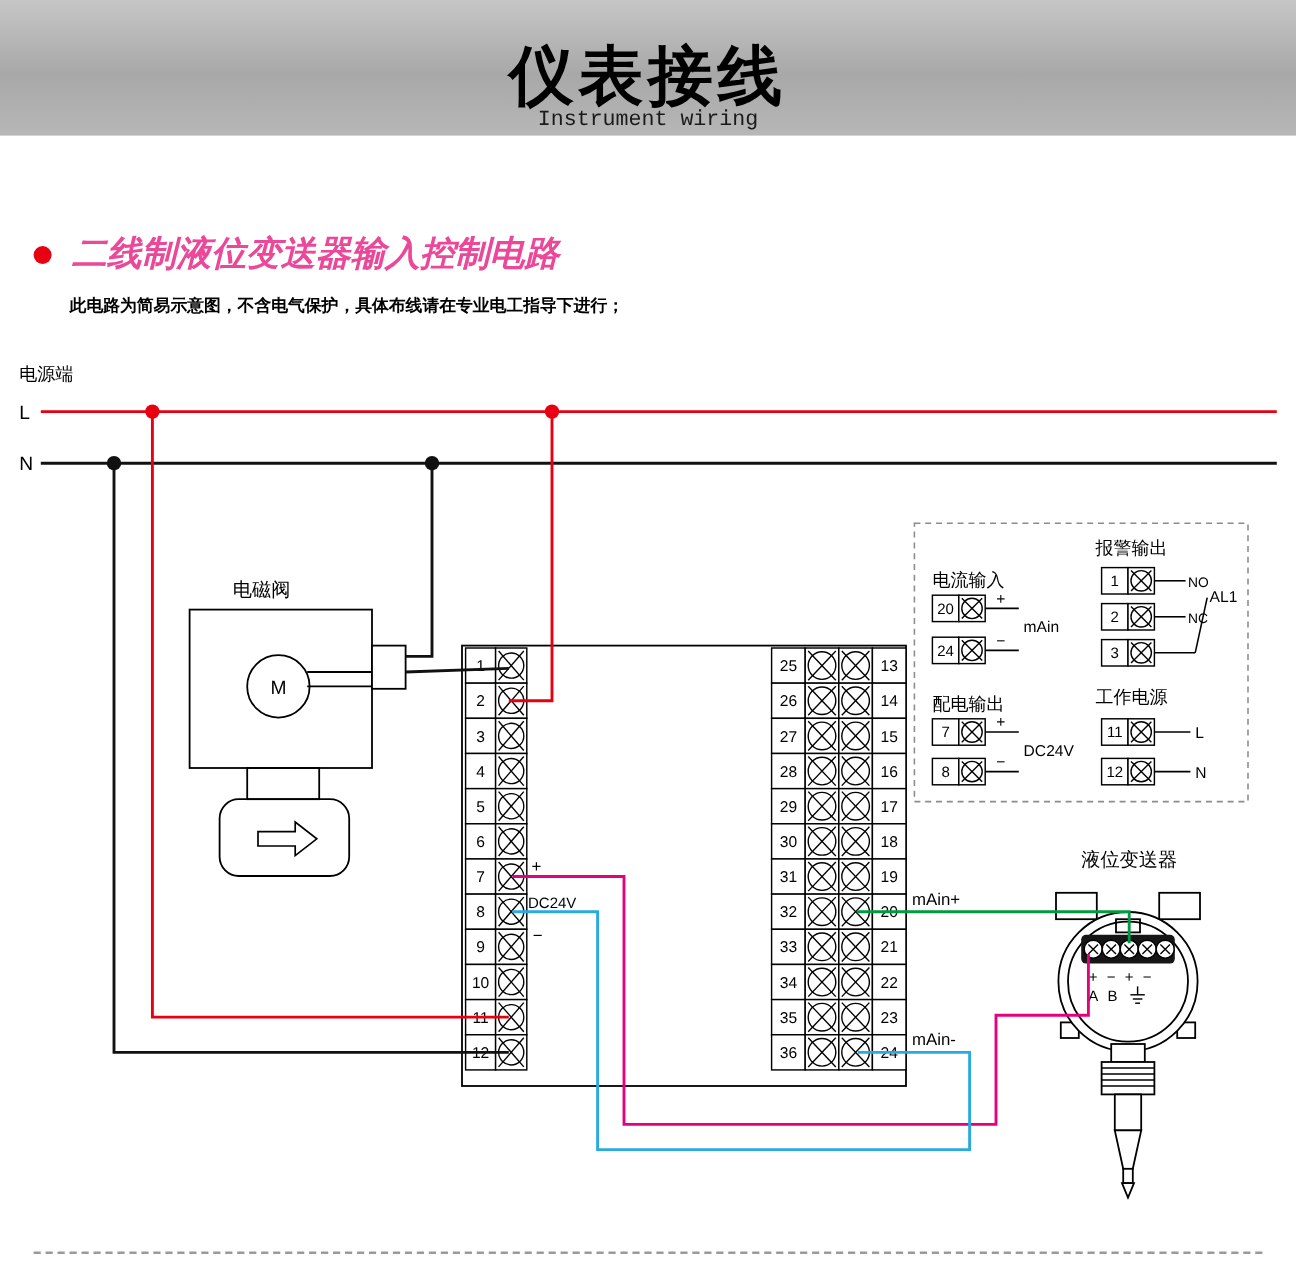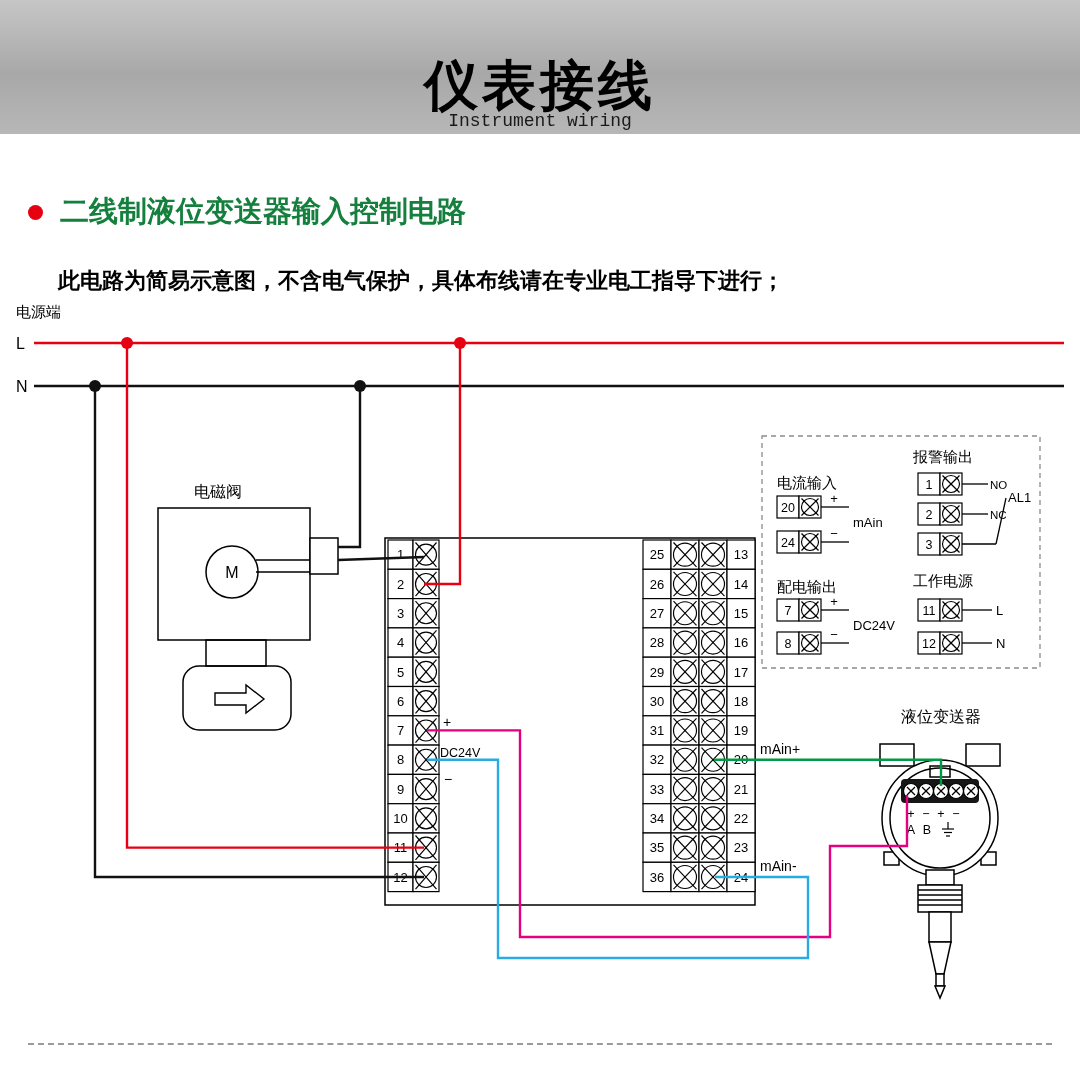--- a/index.html
+++ b/index.html
@@ -1,26 +1,26 @@
 <!DOCTYPE html>
 <html><head>
 <meta charset="utf-8">
 <style>
   html,body{margin:0;padding:0;}
   body{width:1080px;height:1065px;position:relative;background:#ffffff;
        font-family:"Liberation Sans",sans-serif;overflow:hidden;}
-  .banner{position:absolute;left:0;top:0;width:1080px;height:134px;
+  .banner{position:absolute;left:0;top:0;width:1080px;height:113px;
           background:linear-gradient(180deg,#c6c6c6 0%,#a8a8a8 55%,#b7b7b7 100%);
           display:flex;flex-direction:column;align-items:center;justify-content:flex-end;}
   .banner-title{font-size:54px;font-weight:900;color:#000;letter-spacing:4px;line-height:58px;}
   .banner-sub{font-size:18px;color:#1a1a1a;line-height:22px;margin-top:-4px;padding-bottom:2px;font-family:Liberation Mono, monospace;}
   .sec-head{position:absolute;left:28px;top:192px;display:flex;align-items:center;gap:17px;}
   .bullet{width:15px;height:15px;border-radius:50%;background:#e60012;}
-  .sec-title{font-size:29px;font-weight:700;color:#15803d;}
-  .sec-note{position:absolute;left:58px;top:246px;font-size:22px;font-weight:700;color:#000;margin-top:20px;}
+  .sec-title{font-size:29px;font-weight:700;color:#ec4899;font-style:italic;}
+  .sec-note{position:absolute;left:58px;top:246px;font-size:14px;font-weight:700;color:#000;}
   .bottom-dash{position:absolute;left:28px;right:28px;top:1043px;border-top:2px dashed #9a9a9a;}
   svg#diagram{position:absolute;left:0;top:0;}
   svg text{fill:#000;font-family:"Liberation Sans",sans-serif;}
   .f16{font-size:16px}.f15{font-size:15px}.f14{font-size:14px}
   .f13{font-size:13px}.f12{font-size:12.5px}.f11{font-size:11.5px}
   .cell{fill:#fff;stroke:#000;stroke-width:1.2;}
   .sline{fill:none;stroke:#000;stroke-width:1.15;}
   .tscrew{fill:#fff;stroke:#000;stroke-width:1.2;}
   .outline{fill:#fff;stroke:#000;stroke-width:1.5;}
   .outline-n{fill:none;stroke:#000;stroke-width:1.5;}

